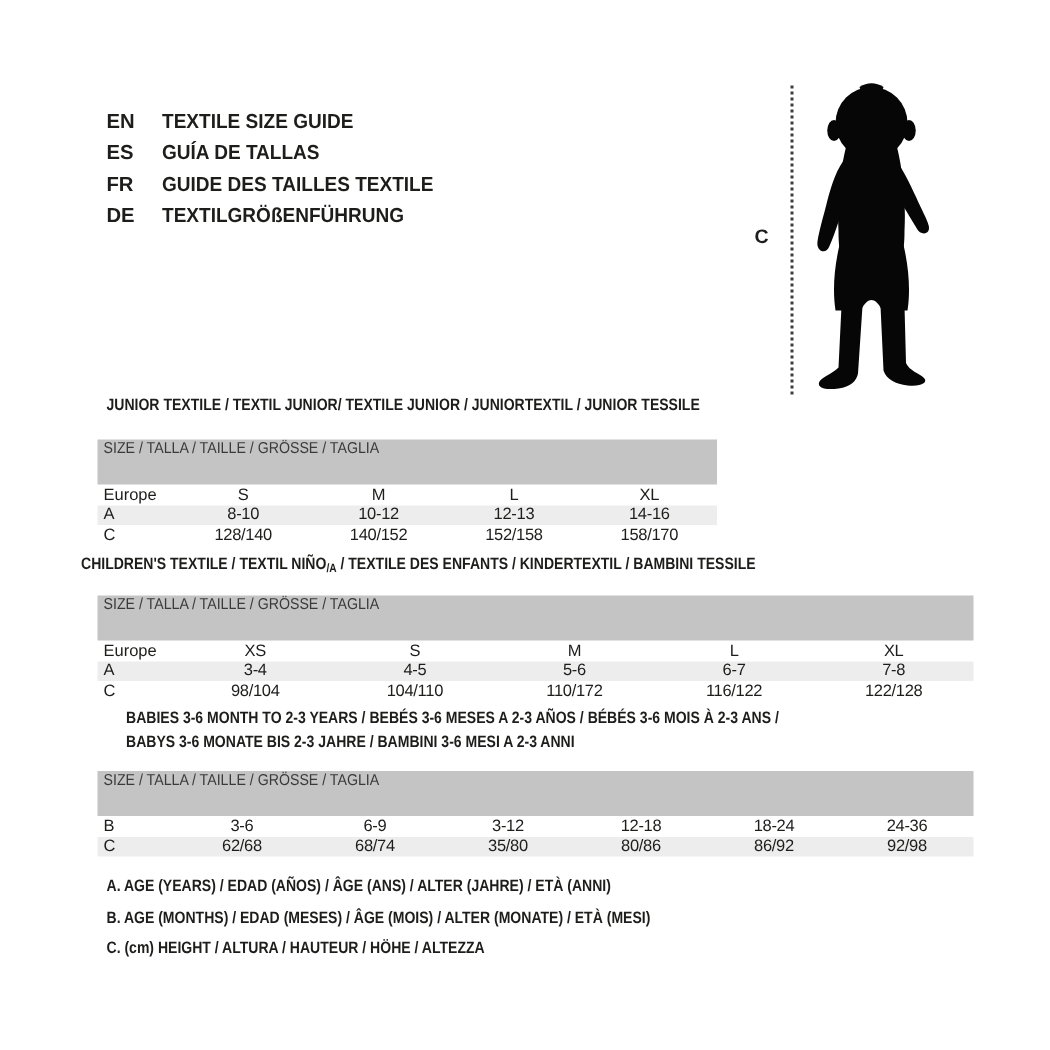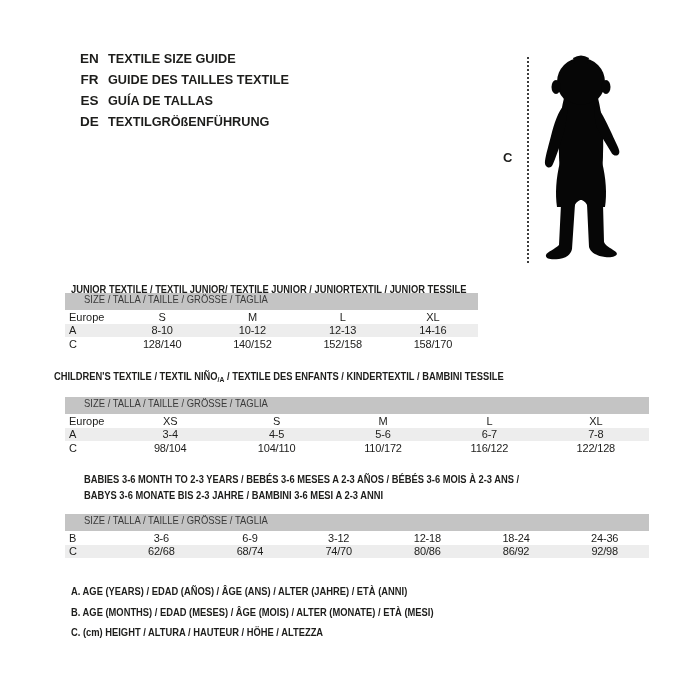--- a/index.html
+++ b/index.html
@@ -1,65 +1,65 @@
 <!DOCTYPE html>
 <html style="--band: #c4c4c4; --shaded: #ededed;"><head>
 <meta charset="utf-8">
 <style>
   html,body{margin:0;padding:0;}
   body{
     width:700px;height:700px;position:relative;background:#fff;
     font-family:"Liberation Sans",sans-serif;color:#1d1d1b;overflow:hidden;
   }
   
-  .lang-block{position:absolute;left:71px;top:49px;text-align:center;}
+  .lang-block{position:absolute;left:71px;top:71px;}
   .lang-row{display:flex;line-height:20.9px;font-size:13.5px;font-weight:bold;}
   .lang-code{width:37px;}
   .lang-label{white-space:nowrap;transform:scaleX(0.94);transform-origin:left center;display:inline-block;}
   
   .measure-line{position:absolute;left:527px;top:57px;height:206px;border-left:2px dotted #3c3c3c;}
   .measure-label{position:absolute;left:503px;top:150px;font-size:13px;font-weight:bold;}
   .baby-svg{position:absolute;left:535px;top:54px;width:93px;height:208px;}
   
   .section-title{position:absolute;font-size:11px;font-weight:bold;white-space:nowrap;}
   .section-title .tl{transform:scaleX(0.85);transform-origin:left center;display:block;line-height:15.5px;white-space:nowrap;}
   .section-title sub{font-size:8px;vertical-align:-2px;}
-  #title-junior{left:71px;top:263px;margin-top:19px;}
+  #title-junior{left:71px;top:263px;}
   #title-children{left:54px;top:369px;}
   #title-babies{left:84px;top:472px;}
   
   .size-table{position:absolute;left:65px;}
   #table-junior{top:293px;width:413px;}
   #table-children{top:397px;width:584px;}
   #table-babies{top:514px;width:584px;}
-  .tband{height:17px;line-height:13px;background:var(--band,#c4c4c4);font-size:10.5px;color:#3a3a3a;padding-left:19px;overflow:hidden;}
+  .tband{height:30px;line-height:13px;background:var(--band,#c4c4c4);font-size:10.5px;color:#3a3a3a;padding-left:4px;overflow:hidden;}
   .tband span{display:inline-block;transform:scaleX(0.9);transform-origin:left center;white-space:nowrap;}
   .trow{display:flex;height:13.5px;align-items:center;font-size:11px;justify-content:flex-end;}
   .trow.shaded{background:var(--shaded,#ededed);}
   .tlabel{width:52px;padding-left:4px;box-sizing:border-box;}
   .tcell{flex:1;text-align:center;letter-spacing:-0.2px;}
   
   .notes{position:absolute;left:71px;top:581px;}
   .note-line{font-size:11px;font-weight:bold;line-height:20.6px;white-space:nowrap;transform:scaleX(0.85);transform-origin:left top;}
 </style>
 </head>
 <body>
 
 <div class="lang-block" id="lang-block">
     <div class="lang-row">
       <span class="lang-code">EN</span>
       <span class="lang-label">TEXTILE SIZE GUIDE</span>
     </div>
     <div class="lang-row">
+      <span class="lang-code">ES</span>
+      <span class="lang-label">GUÍA DE TALLAS</span>
+    </div>
+    <div class="lang-row">
       <span class="lang-code">FR</span>
       <span class="lang-label">GUIDE DES TAILLES TEXTILE</span>
-    </div>
-    <div class="lang-row">
-      <span class="lang-code">ES</span>
-      <span class="lang-label">GUÍA DE TALLAS</span>
     </div>
     <div class="lang-row">
       <span class="lang-code">DE</span>
       <span class="lang-label">TEXTILGRÖßENFÜHRUNG</span>
     </div>
   </div>
 
 <div class="measure-line"></div>
 <div class="measure-label">C</div>
 <svg class="baby-svg" viewBox="0 0 93 208" aria-hidden="true">
@@ -161,21 +161,21 @@
         <div class="tcell">6-9</div>
         <div class="tcell">3-12</div>
         <div class="tcell">12-18</div>
         <div class="tcell">18-24</div>
         <div class="tcell">24-36</div>
       </div>
       <div class="trow shaded">
         <div class="tlabel">C</div>
         <div class="tcell">62/68</div>
         <div class="tcell">68/74</div>
-        <div class="tcell">74/70</div>
+        <div class="tcell">35/80</div>
         <div class="tcell">80/86</div>
         <div class="tcell">86/92</div>
         <div class="tcell">92/98</div>
       </div>
     </div>
 </div>
 
 <div class="notes" id="notes">
     <div class="note-line">A. AGE (YEARS) / EDAD (AÑOS) / ÂGE (ANS) / ALTER (JAHRE) / ETÀ (ANNI)</div>
     <div class="note-line">B. AGE (MONTHS) / EDAD (MESES) / ÂGE (MOIS) / ALTER (MONATE) / ETÀ (MESI)</div>

